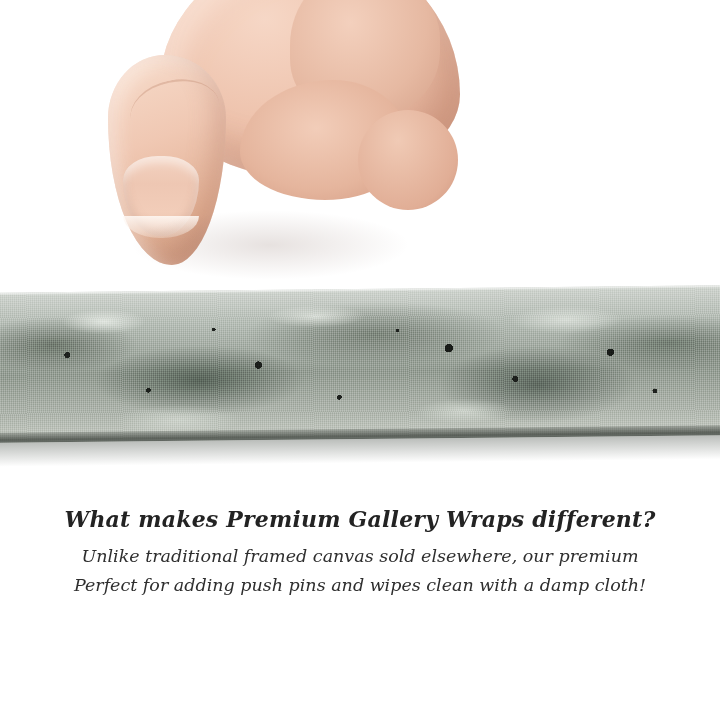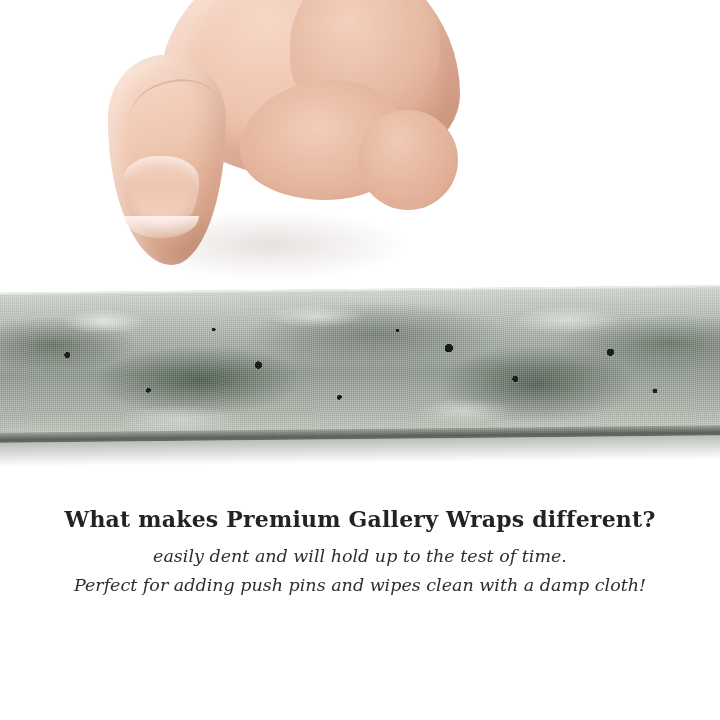--- a/index.html
+++ b/index.html
@@ -202,20 +202,21 @@
     left: 0;
     top: 476px;
     width: 720px;
     height: 244px;
     background: #ffffff;
     text-align: center;
     font-family: "DejaVu Serif", serif;
     color: #2b2b2b;
   }
   .caption-heading {
+    font-style: italic;
     font-weight: 700;
     font-size: 22px;
     letter-spacing: 0.2px;
     margin: 30px 0 10px 0;
     color: #232323;
   }
   .caption-body {
     font-style: italic;
     font-size: 17.5px;
     line-height: 29px;
@@ -251,18 +252,18 @@
       <div class="weave"></div>
       <div class="strip-top-edge"></div>
       <div class="strip-bottom-edge"></div>
     </div>
     <div class="strip-shadow"></div>
   </div>
 
   <div class="caption">
     <div class="caption-heading">What makes Premium Gallery Wraps different?</div>
     <div class="caption-body">
-      <span class="line">easily dent and will hold up to the test of time.</span>
+      <span class="line">Unlike traditional framed canvas sold elsewhere, our premium</span>
       <span class="line">Perfect for adding push pins and wipes clean with a damp cloth!</span>
     </div>
   </div>
 
 </div>
 
 </body></html>

